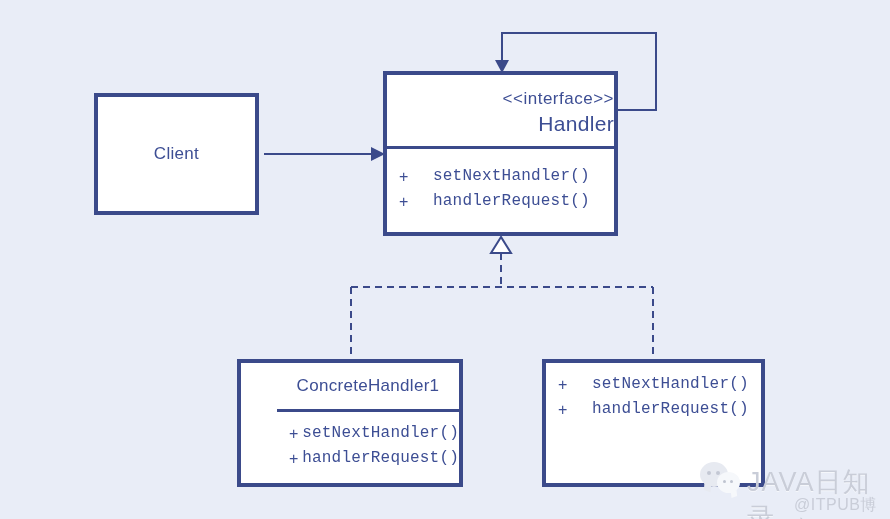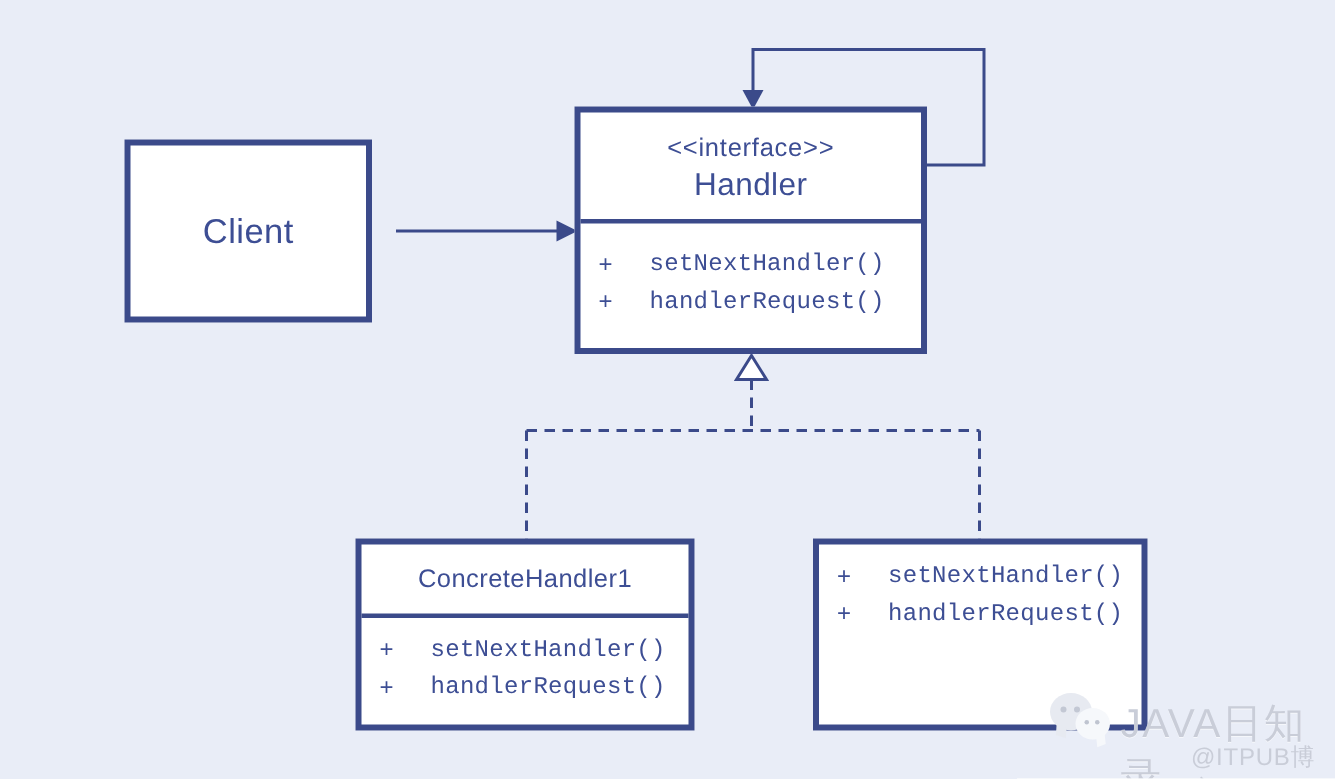--- a/index.html
+++ b/index.html
@@ -23,34 +23,34 @@
 
   
   .uml-box{
     position:absolute;
     background:var(--box-fill);
     border:4px solid var(--line);
     z-index:2;
     color:var(--text);
   }
   .client-box{
-    left:83px;top:93px;width:165px;height:122px;
+    left:94px;top:93px;width:165px;height:122px;
     display:flex;align-items:center;justify-content:center;
-    font-size:23px;letter-spacing:.3px;
+    font-size:17px;letter-spacing:.3px;
   }
   .handler-box{left:383px;top:71px;width:235px;height:165px;}
-  .concrete1-box{left:237px;top:359px;width:226px;height:128px;}
+  .concrete1-box{left:237px;top:359px;width:226px;height:128px;padding-left:36px;}
   .concrete2-box{left:542px;top:359px;width:223px;height:128px;}
 
   .compartment-title{
     display:flex;flex-direction:column;align-items:center;justify-content:center;
     border-bottom:3px solid var(--line);
     text-align:center;
   }
-  .handler-box .compartment-title{height:74px;}
+  .handler-box .compartment-title{height:74px;align-items:flex-end;}
   .concrete1-box .compartment-title,
   .concrete2-box .compartment-title{height:49px;}
   .stereotype{font-size:17px;line-height:25px;letter-spacing:.5px;}
   .class-name{font-size:21px;line-height:25px;letter-spacing:.3px;}
   .concrete-name{font-size:17px;line-height:22px;letter-spacing:.3px;}
 
   .compartment-methods{
     display:flex;flex-direction:column;justify-content:center;
     height:calc(100% - 77px);
     padding-left:12px;

